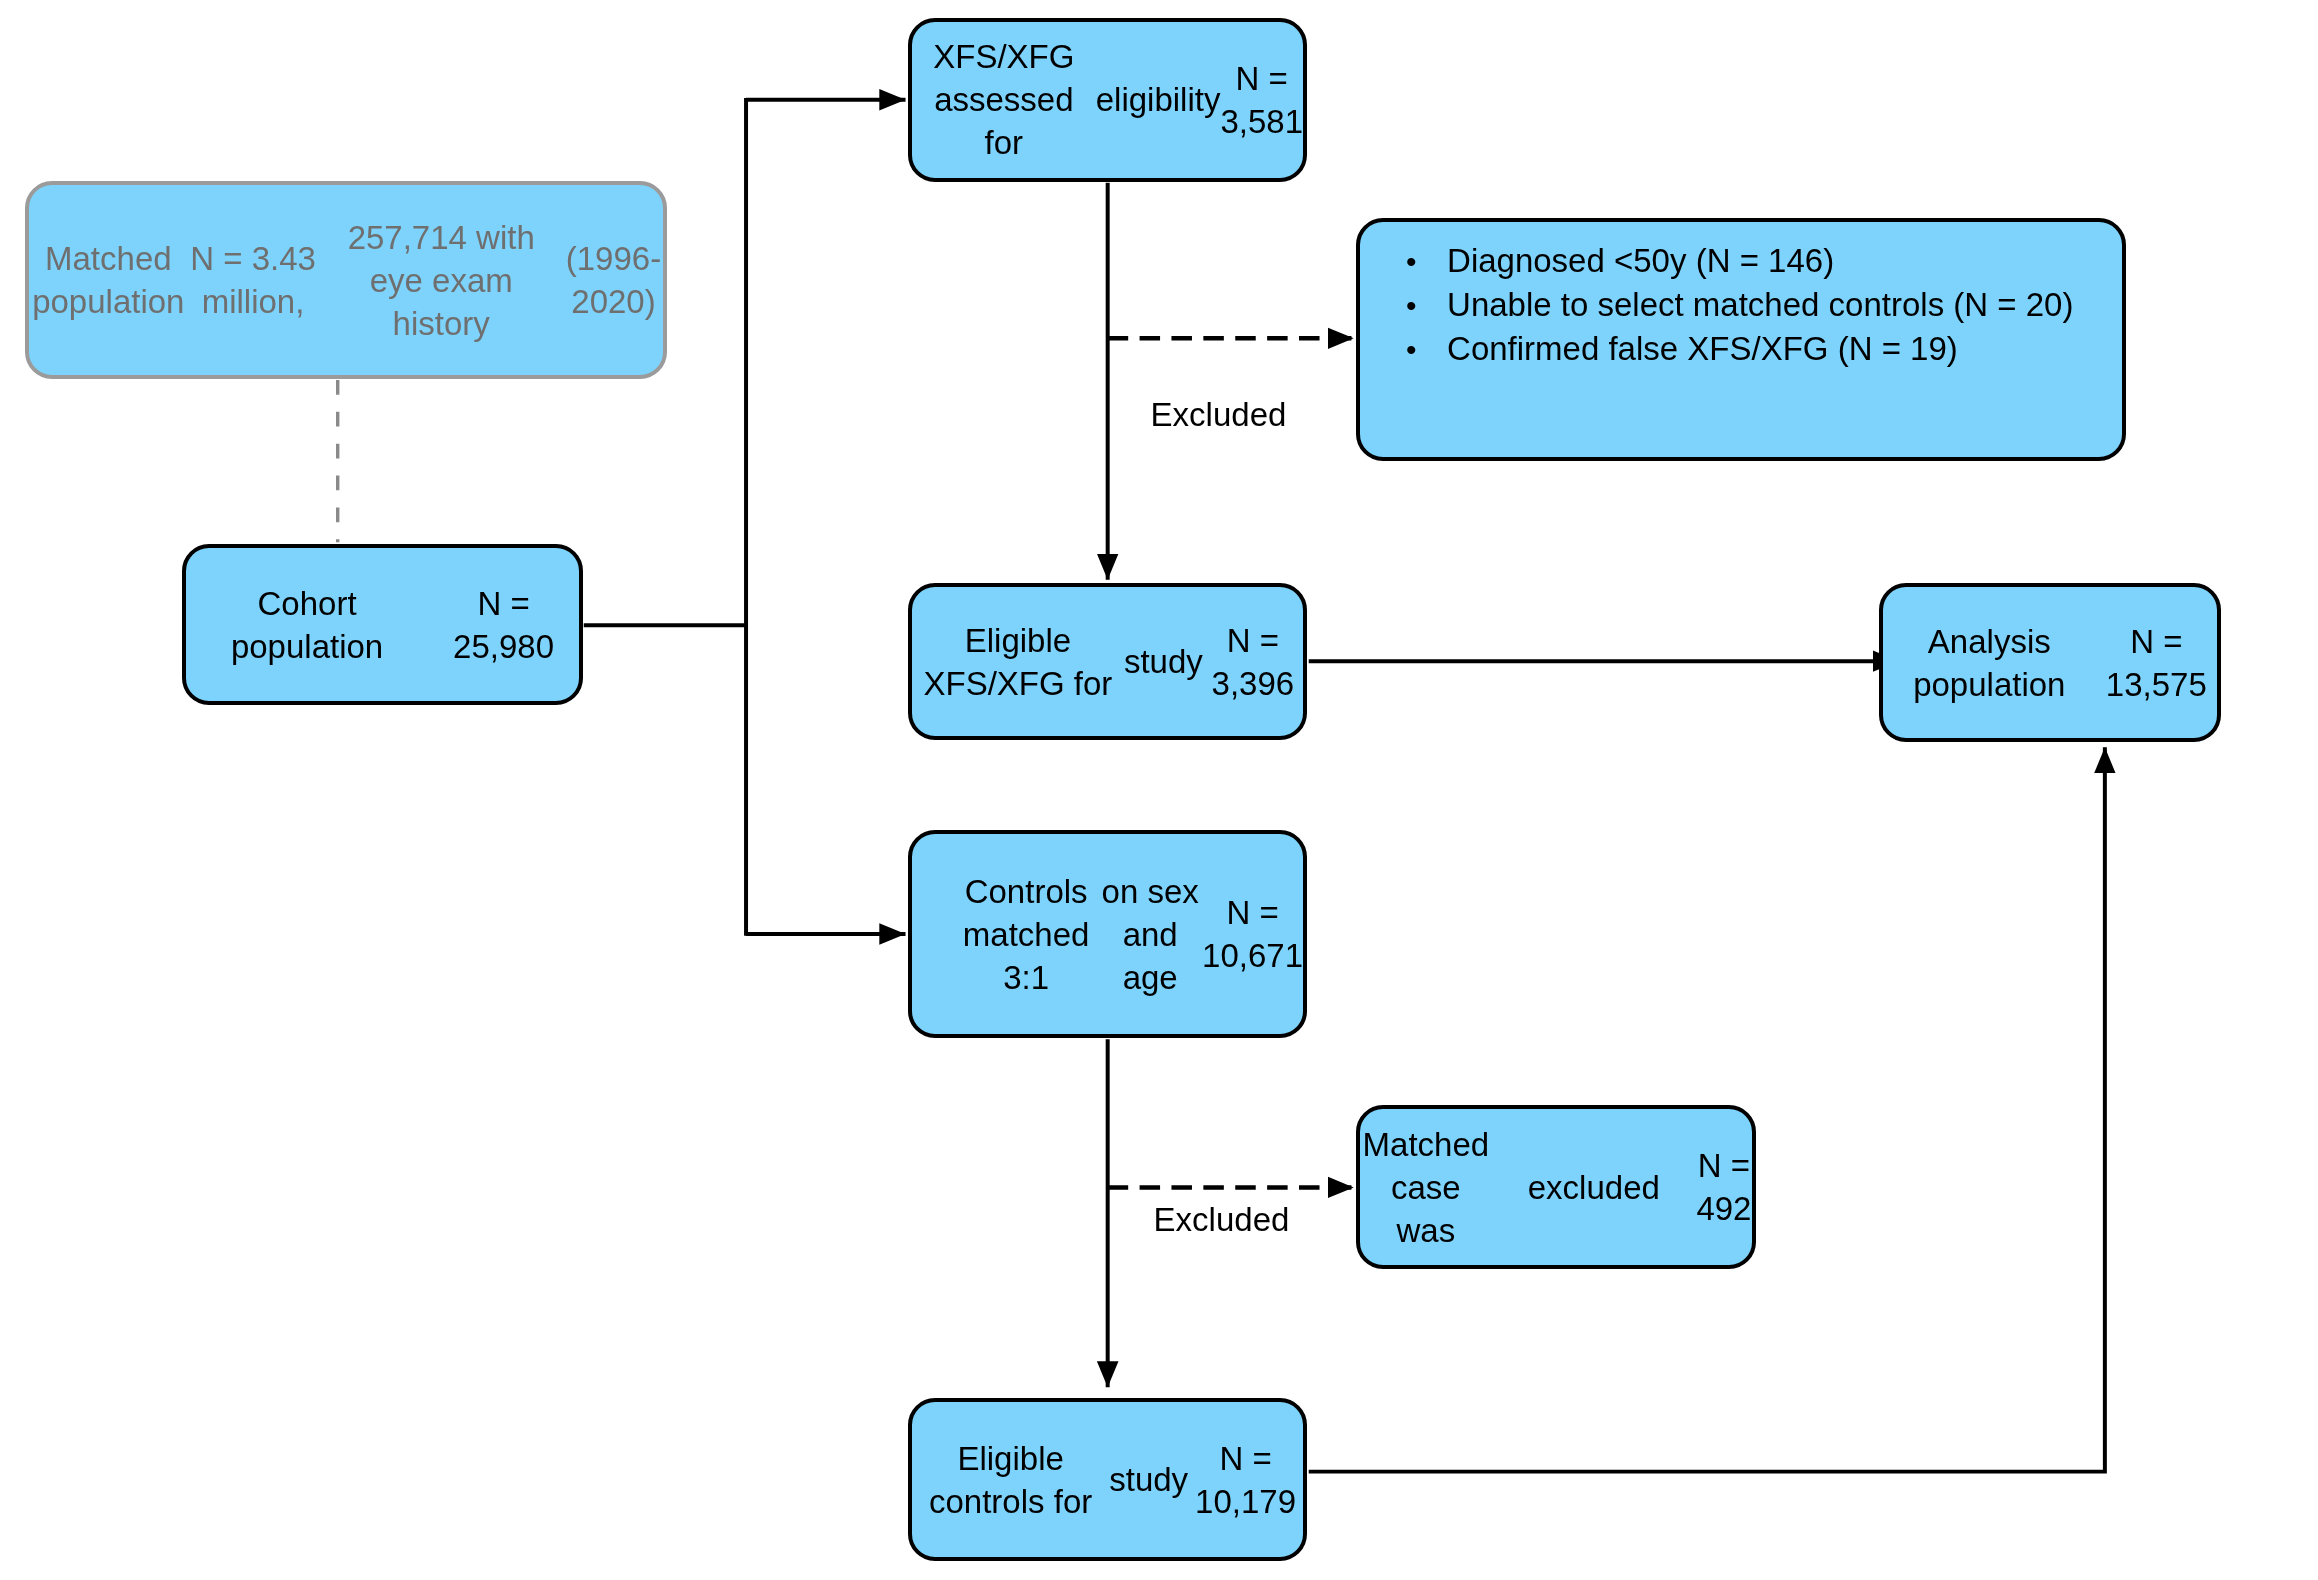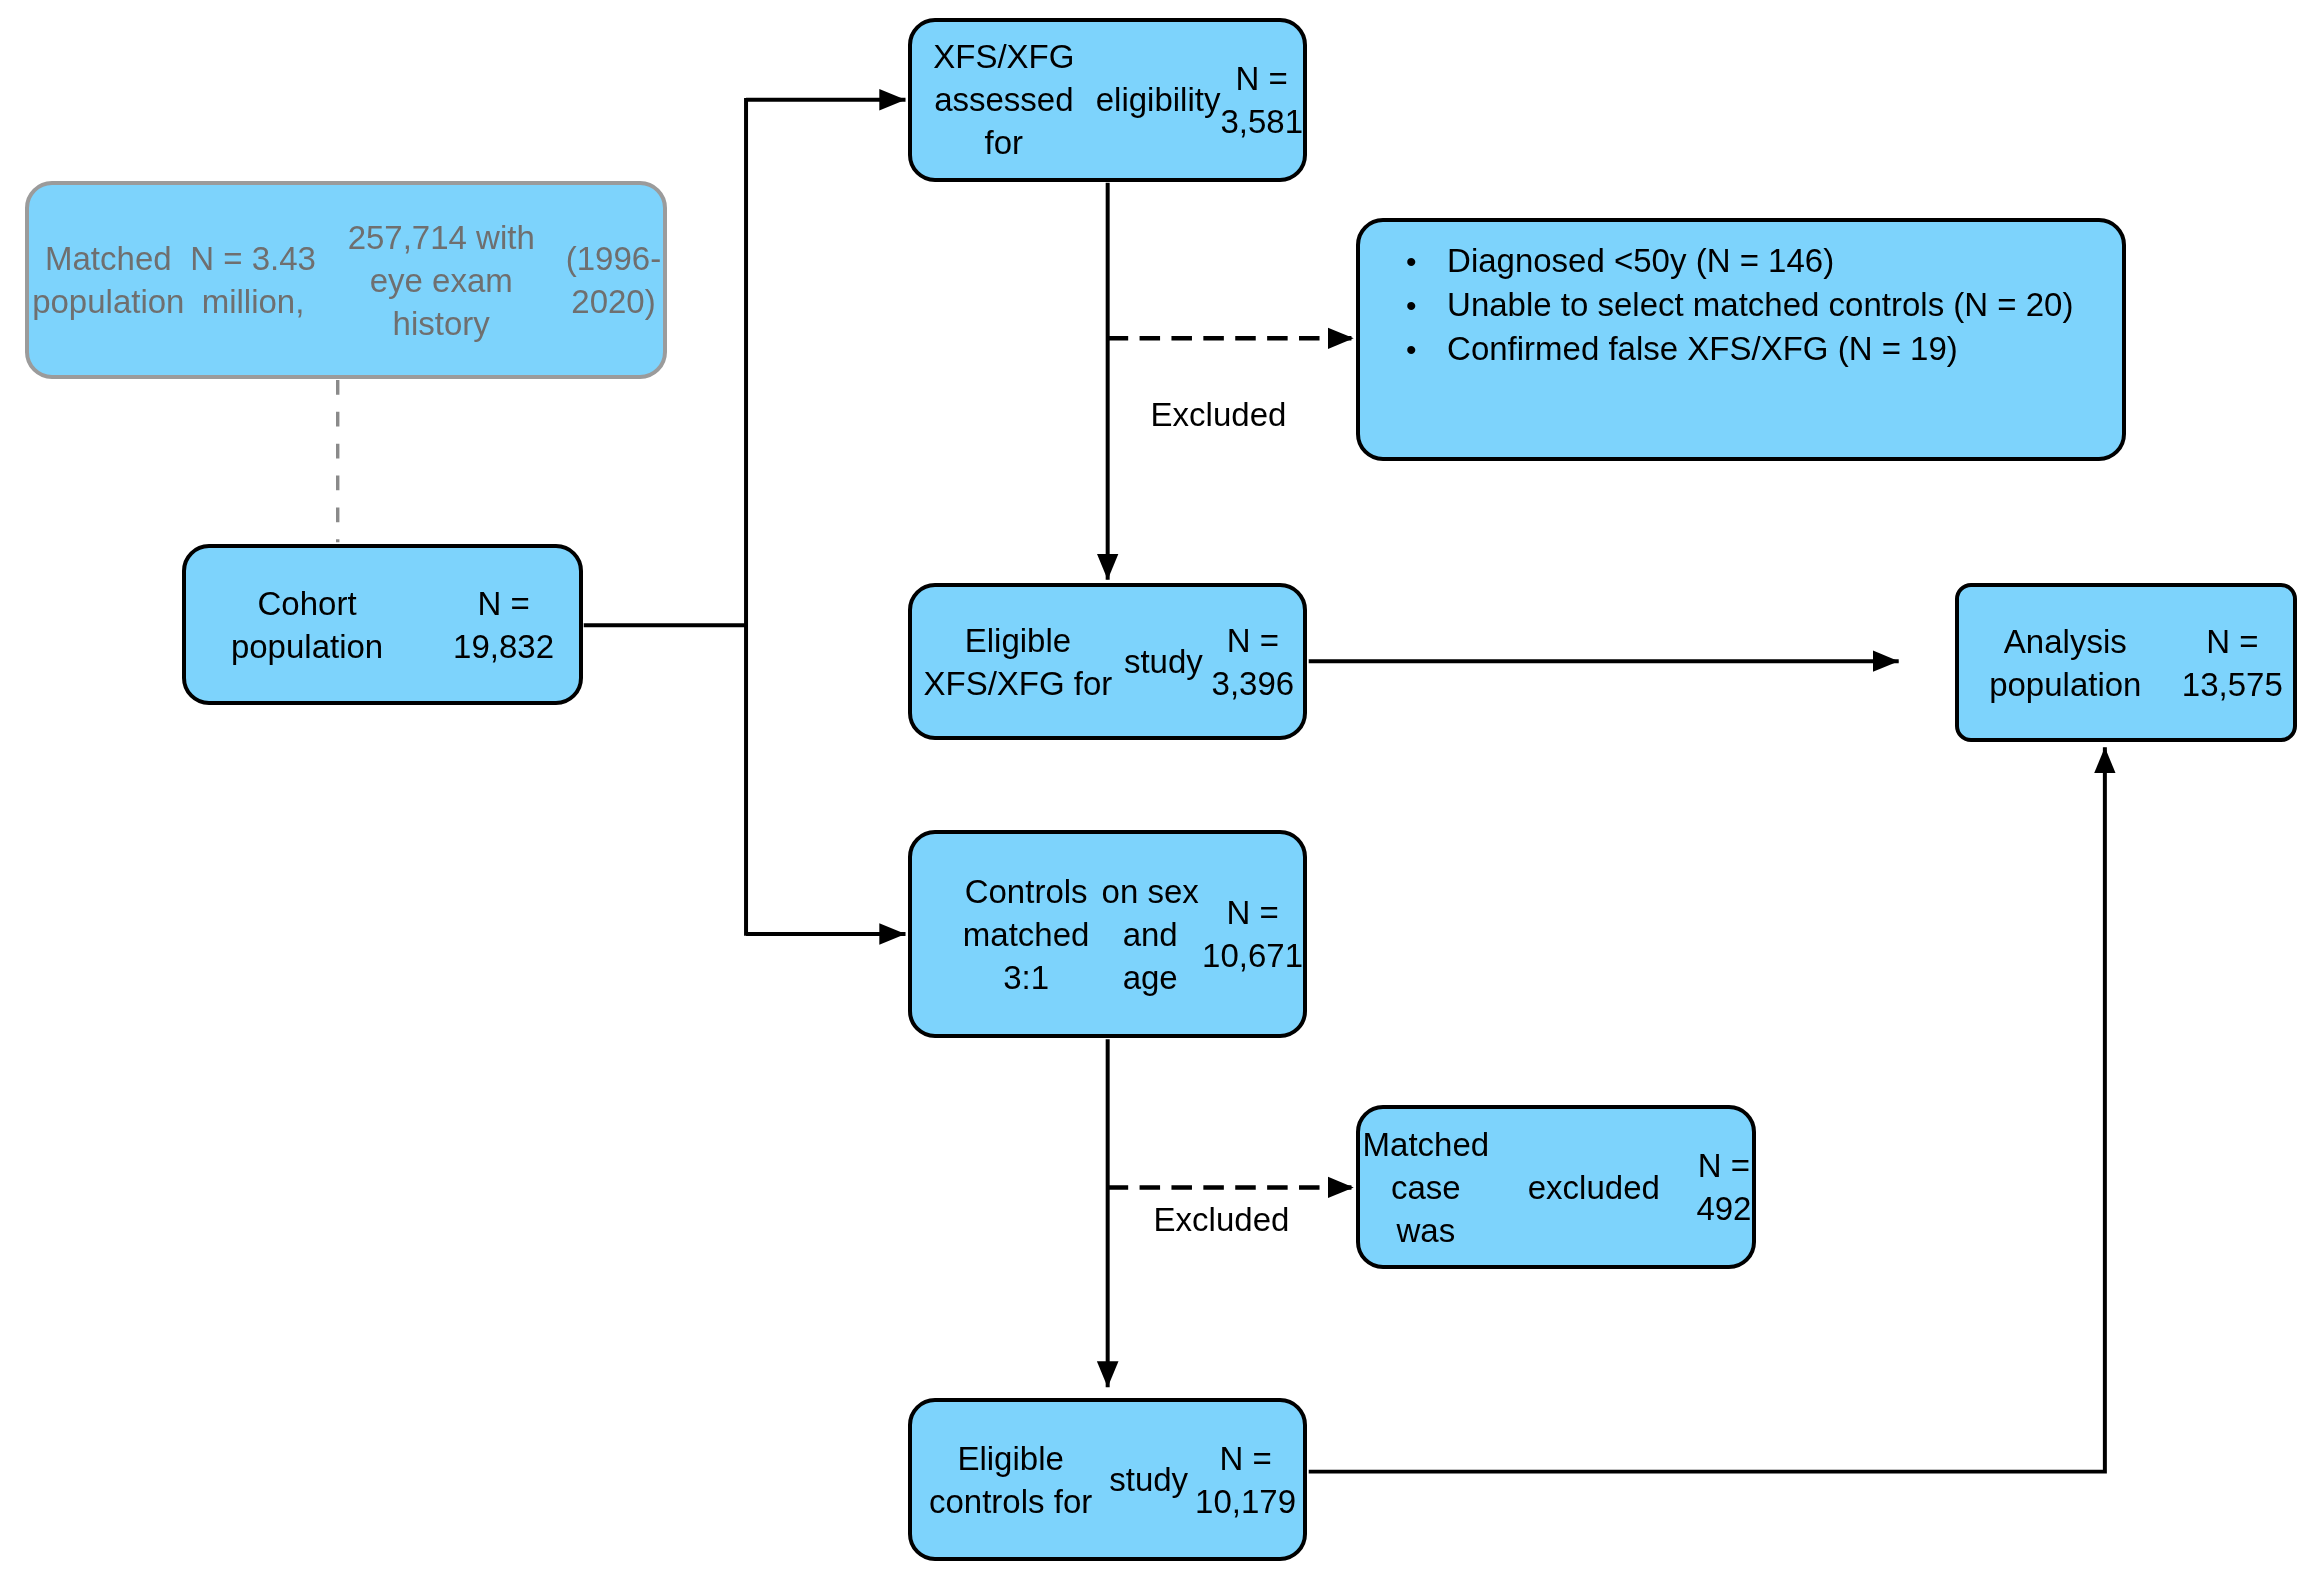--- a/index.html
+++ b/index.html
@@ -103,21 +103,21 @@
 
   <div class="box box--muted" style="left:25px; top:181px; width:642px; height:198px;">
     <div>Matched population</div>
     <div>N = 3.43 million,</div>
     <div>257,714 with eye exam history</div>
     <div>(1996-2020)</div>
   </div>
 
   <div class="box" style="left:182px; top:544px; width:401px; height:161px;">
     <div>Cohort population</div>
-    <div>N = 19,832</div>
+    <div>N = 25,980</div>
   </div>
 
   <div class="box" style="left:908px; top:17.7px; width:399px; height:164px;">
     <div>XFS/XFG assessed for</div>
     <div>eligibility</div>
     <div>N = 3,581</div>
   </div>
 
   <div class="box box--list" style="left:1356px; top:218px; width:770px; height:243px;">
     <ul class="bullet-list">
@@ -135,21 +135,21 @@
       </li>
     </ul>
   </div>
 
   <div class="box" style="left:908px; top:583px; width:399px; height:157px;">
     <div>Eligible XFS/XFG for</div>
     <div>study</div>
     <div>N = 3,396</div>
   </div>
 
-  <div class="box" style="left:1955px; top:583px; width:342px; height:159px;border-radius:16px;">
+  <div class="box" style="left:1879px; top:583px; width:342px; height:159px;">
     <div>Analysis population</div>
     <div>N = 13,575</div>
   </div>
 
   <div class="box" style="left:908px; top:830px; width:399px; height:208px;padding-left:42px;">
     <div>Controls matched 3:1</div>
     <div>on sex and age</div>
     <div>N = 10,671</div>
   </div>
 

